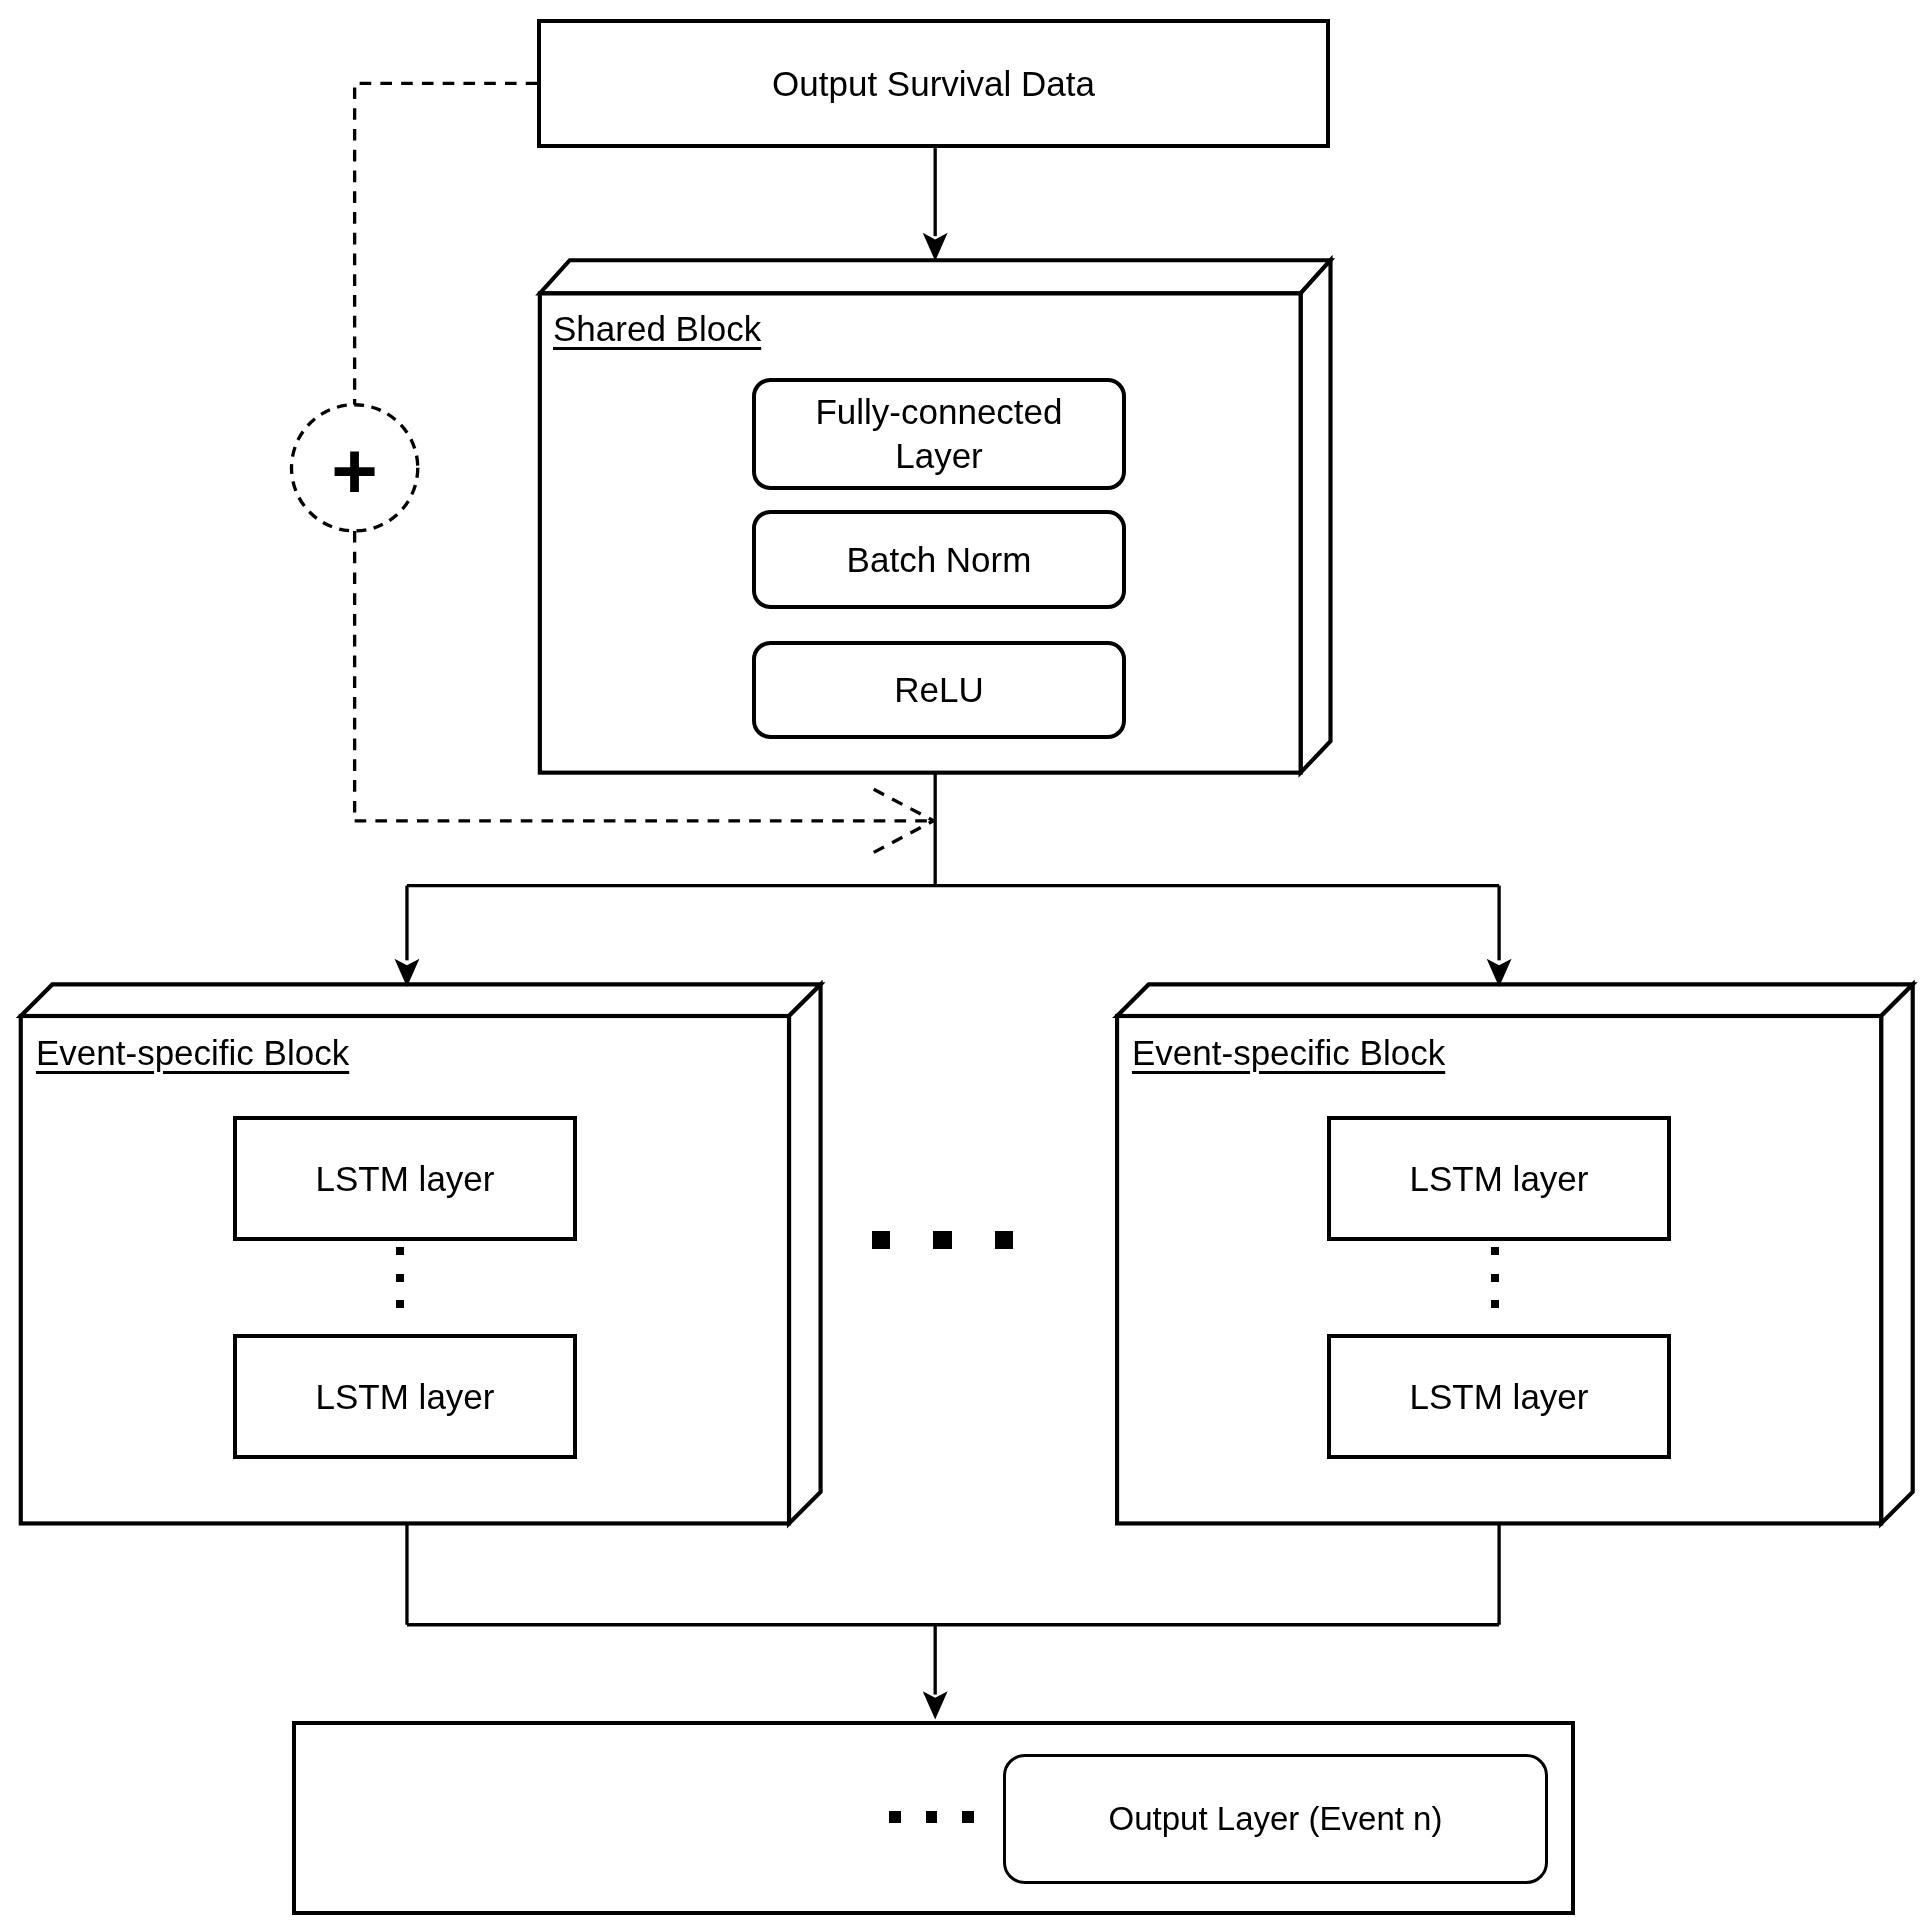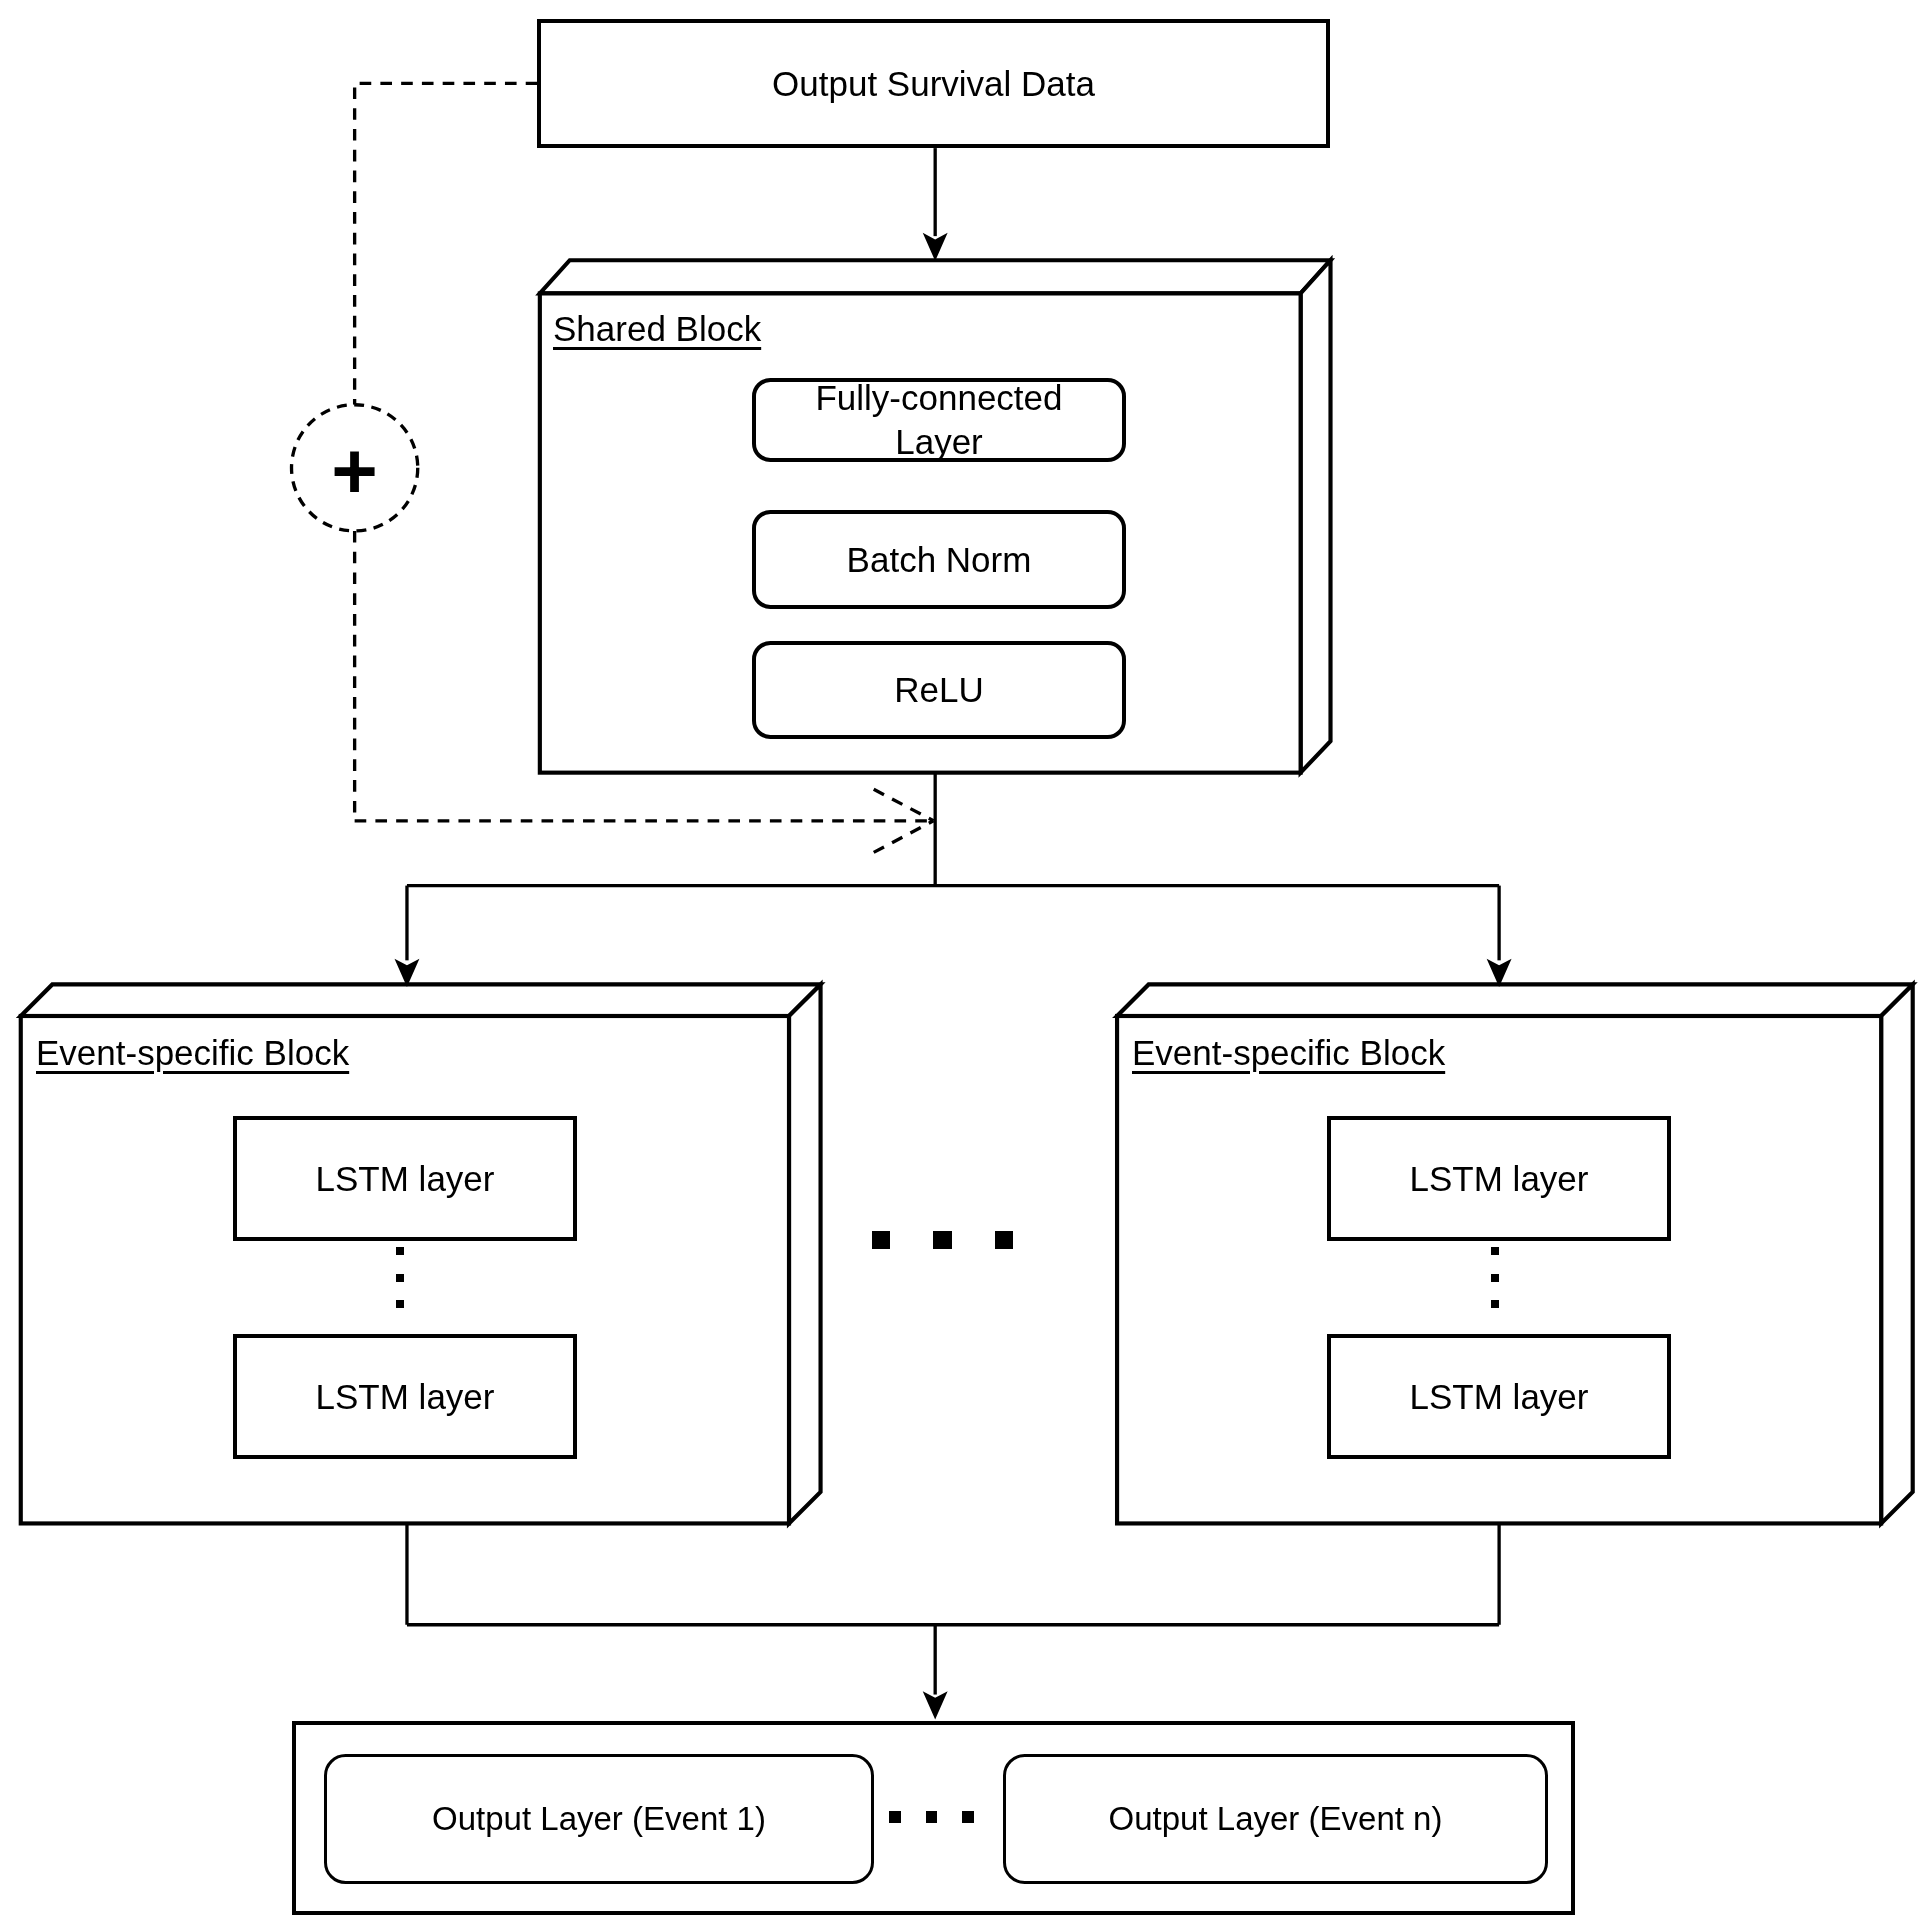--- a/index.html
+++ b/index.html
@@ -96,21 +96,21 @@
       <text x="427" y="566" text-anchor="middle" dominant-baseline="central" font-size="96" font-weight="bold" fill="#000">+</text>
     </g>
   </svg>
 
   <div class="abs box" style="left:537px;top:19px;width:793px;height:129px;">
     <span>Output Survival Data</span>
   </div>
 
   <div class="abs blocktitle" style="left:553px;top:309px;">Shared Block</div>
 
-  <div class="abs box rounded" style="left:752px;top:378px;width:374px;height:84px;padding:0 32px;">
+  <div class="abs box rounded" style="left:752px;top:378px;width:374px;height:112px;padding:0 32px;">
     <span>Fully-connected Layer</span>
   </div>
 
   <div class="abs box rounded" style="left:752px;top:641px;width:374px;height:98px;">
     <span>ReLU</span>
   </div>
 
   <div class="abs box rounded" style="left:752px;top:510px;width:374px;height:99px;">
     <span>Batch Norm</span>
   </div>
@@ -148,23 +148,20 @@
       <div class="dot"></div>
       <div class="dot"></div>
   </div>
 
   <div class="abs box" style="left:1327px;top:1334px;width:344px;height:125px;">
     <span>LSTM layer</span>
   </div>
 
   <div class="abs box" style="left:292px;top:1721px;width:1283px;height:194px;"></div>
 
-  <div class="abs box bigrounded" style="left:324px;top:1754px;width:550px;height:130px;font-size:33px;">
-    <span>Output Layer (Event 1)</span>
-  </div>
 
   <div class="abs hdots-small" style="left:889px;top:1811px;">
     <div class="dot"></div>
       <div class="dot"></div>
       <div class="dot"></div>
   </div>
 
   <div class="abs box bigrounded" style="left:1003px;top:1754px;width:545px;height:130px;font-size:33px;">
     <span>Output Layer (Event n)</span>
   </div>

